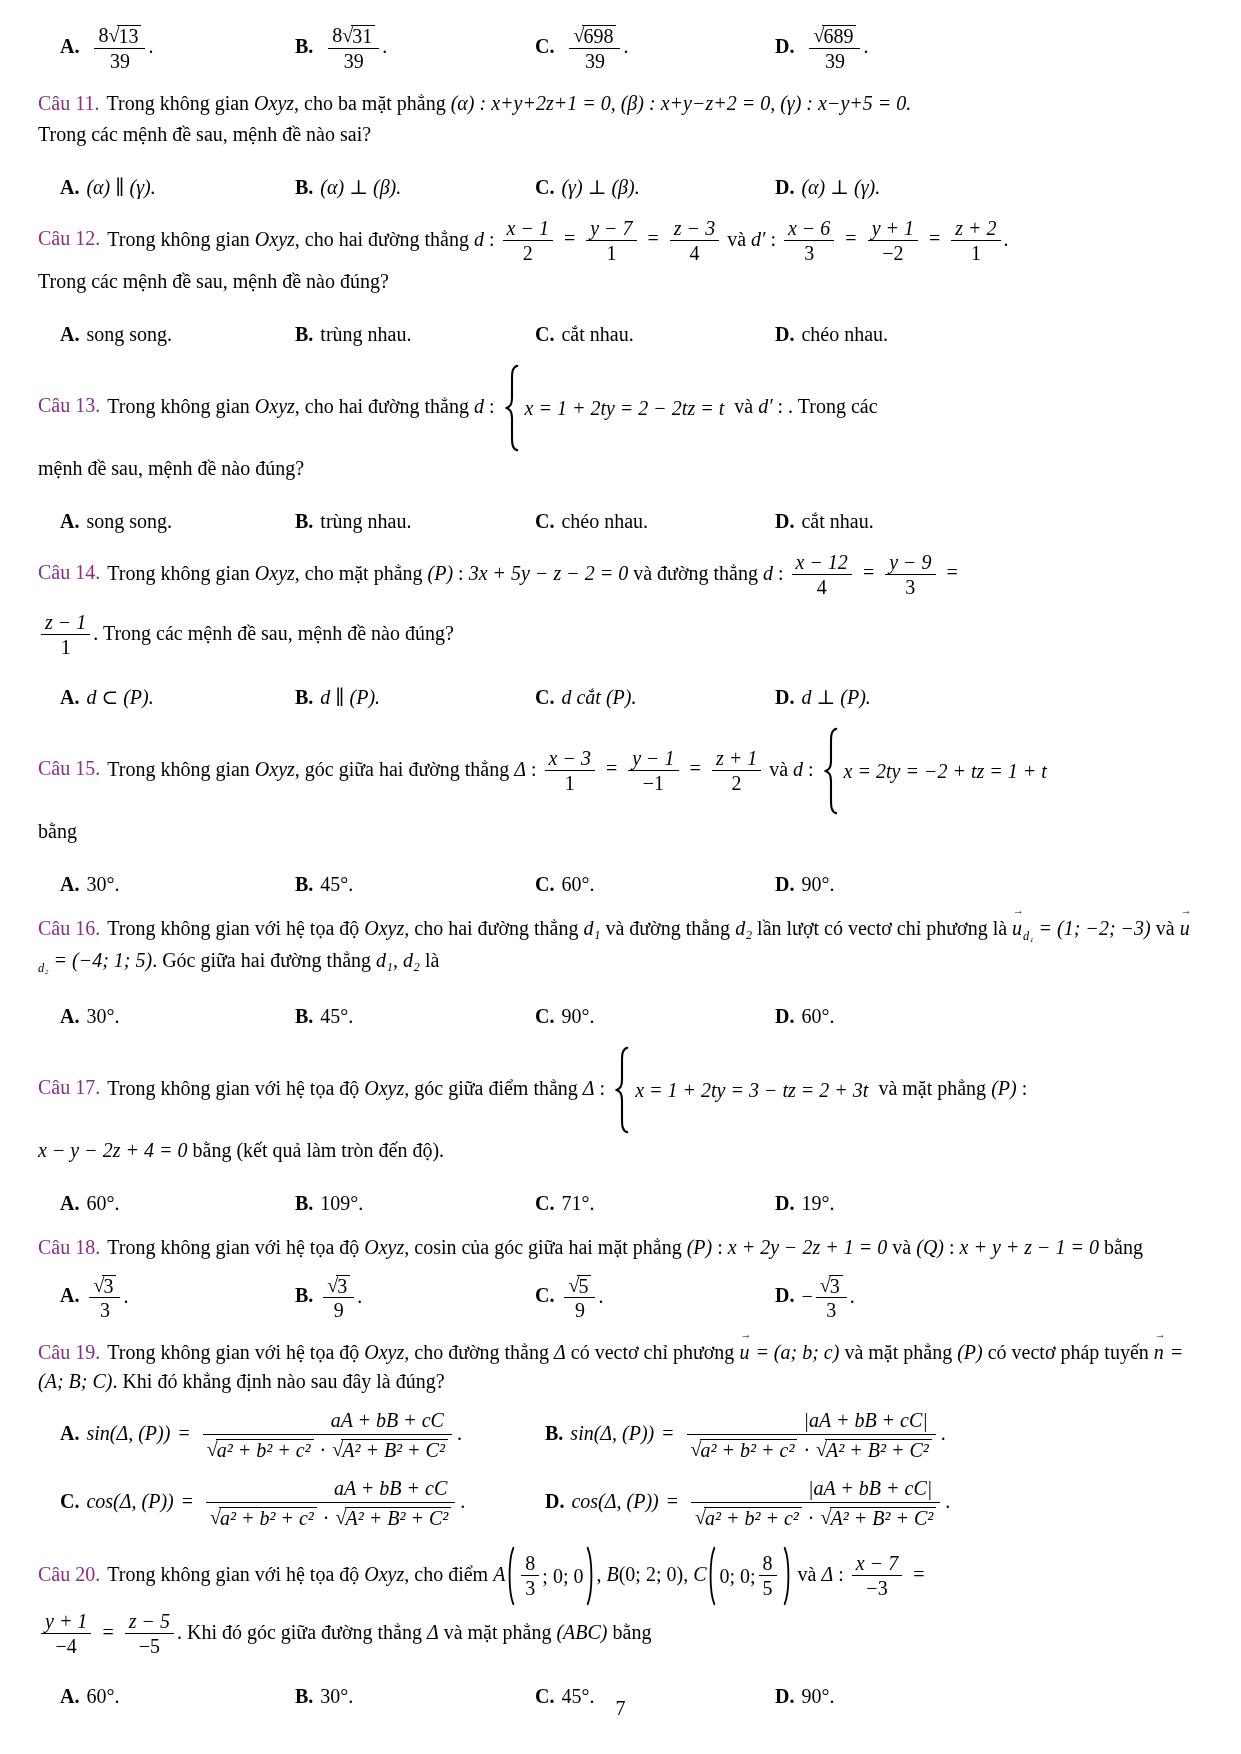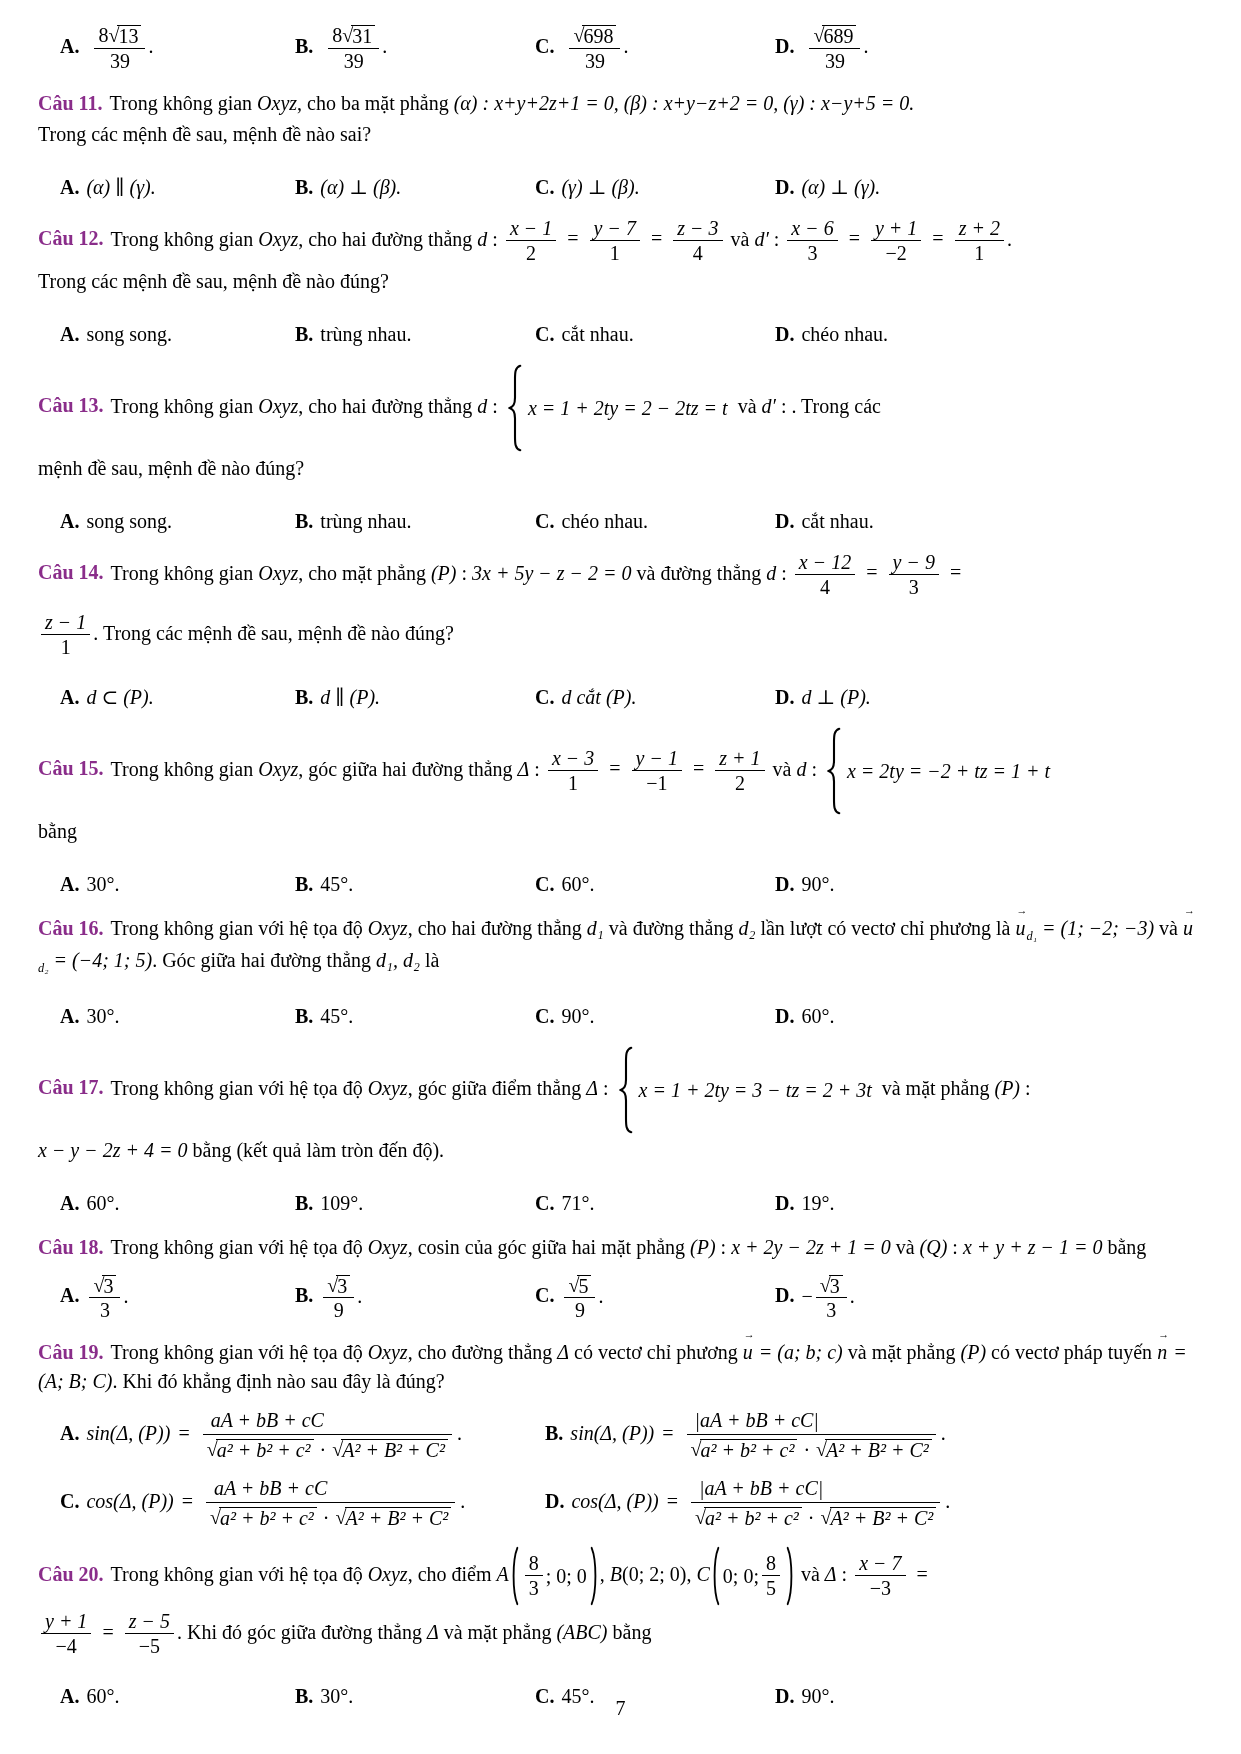--- a/index.html
+++ b/index.html
@@ -2,21 +2,21 @@
 <html><head>
 <meta charset="utf-8">
 <style>
   *{box-sizing:border-box}
   html,body{margin:0;padding:0}
   body{width:1241px;height:1754px;background:#ffffff;color:#000;
        font-family:"Liberation Serif","DejaVu Serif",serif;font-size:20px;overflow:hidden}
   .page{position:relative;width:100%;height:100%;padding:12px 40px 0 38px}
   .mi{font-style:italic}
   .bold{font-weight:normal}
-  .qid{font-weight:bold;color:#8a2d8a;margin-right:7px;white-space:nowrap}
+  .qid{font-weight:normal;color:#8a2d8a;margin-right:7px;white-space:nowrap}
   .para{margin-top:16px;line-height:1.45}
   .row{margin-top:16px;line-height:1.45;white-space:nowrap}
   .cont{margin-top:2px;line-height:1.45}
   .ansrow{display:grid;grid-template-columns:235px 240px 240px 1fr;margin-left:22px;margin-top:24px;line-height:1.4}
   .ans{white-space:nowrap}
   .albl{font-weight:bold;margin-right:7px}
   .meq{margin:0 8px}
   
   .frac{display:inline-flex;flex-direction:column;align-items:center;vertical-align:middle;
         line-height:1.15;margin:0 3px;text-align:center}
@@ -30,21 +30,21 @@
   
   .sys{display:inline-flex;align-items:center;vertical-align:middle;margin:0 5px}
   .bracesvg{width:14px;height:88px;margin-right:6px}
   .syslines{display:inline-flex;flex-direction:row;row-gap:2px;text-align:left;line-height:1.3}
   
   .ansfr{display:grid;grid-template-columns:235px 240px 240px 1fr;margin-left:22px;margin-top:12px}
   .afr{white-space:nowrap}
   
   .grid19{display:grid;grid-template-columns:485px 1fr;row-gap:14px;margin-left:22px;margin-top:12px}
   .a19{white-space:nowrap}
-  .bfrac{display:inline-flex;flex-direction:column;align-items:flex-start;vertical-align:middle;
+  .bfrac{display:inline-flex;flex-direction:column;align-items:flex-end;vertical-align:middle;
          line-height:1.2;margin:0 5px}
   .bnum{padding:0 8px 2px}
   .bden{display:inline-flex;align-items:center;column-gap:6px;padding:3px 4px 0}
   
   .pgroup{display:inline-flex;align-items:center;vertical-align:middle}
   .parensvg{width:10px;height:60px}
   .pin{display:inline-flex;align-items:center;margin:0 3px}
   
   .vec{position:relative;display:inline-block;font-style:italic;margin-right:1px}
   .varr{position:absolute;left:1px;top:-11px;font-size:11px;font-style:normal}

